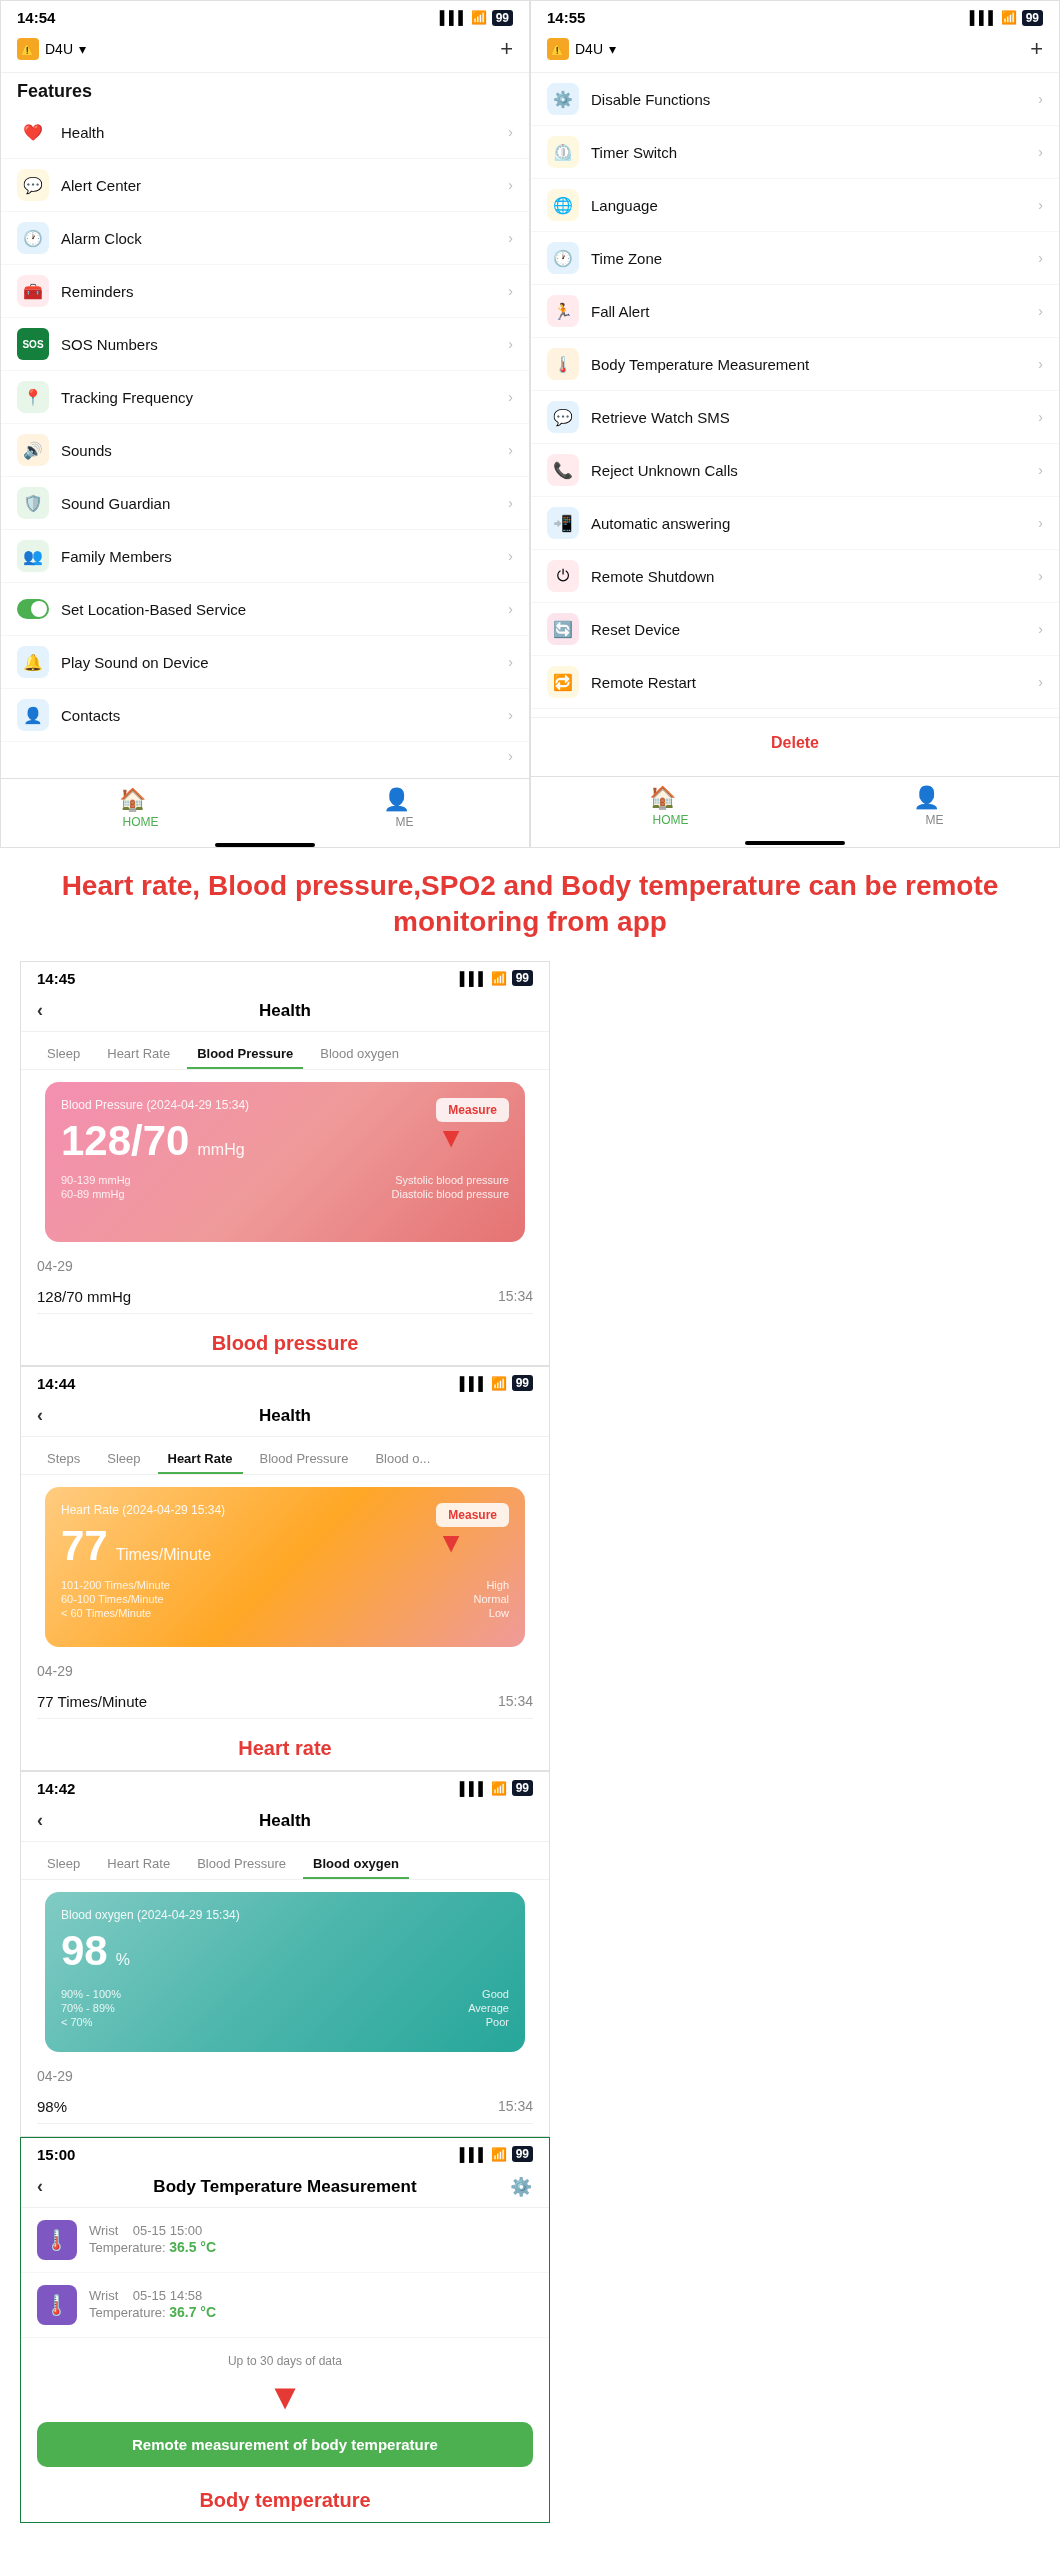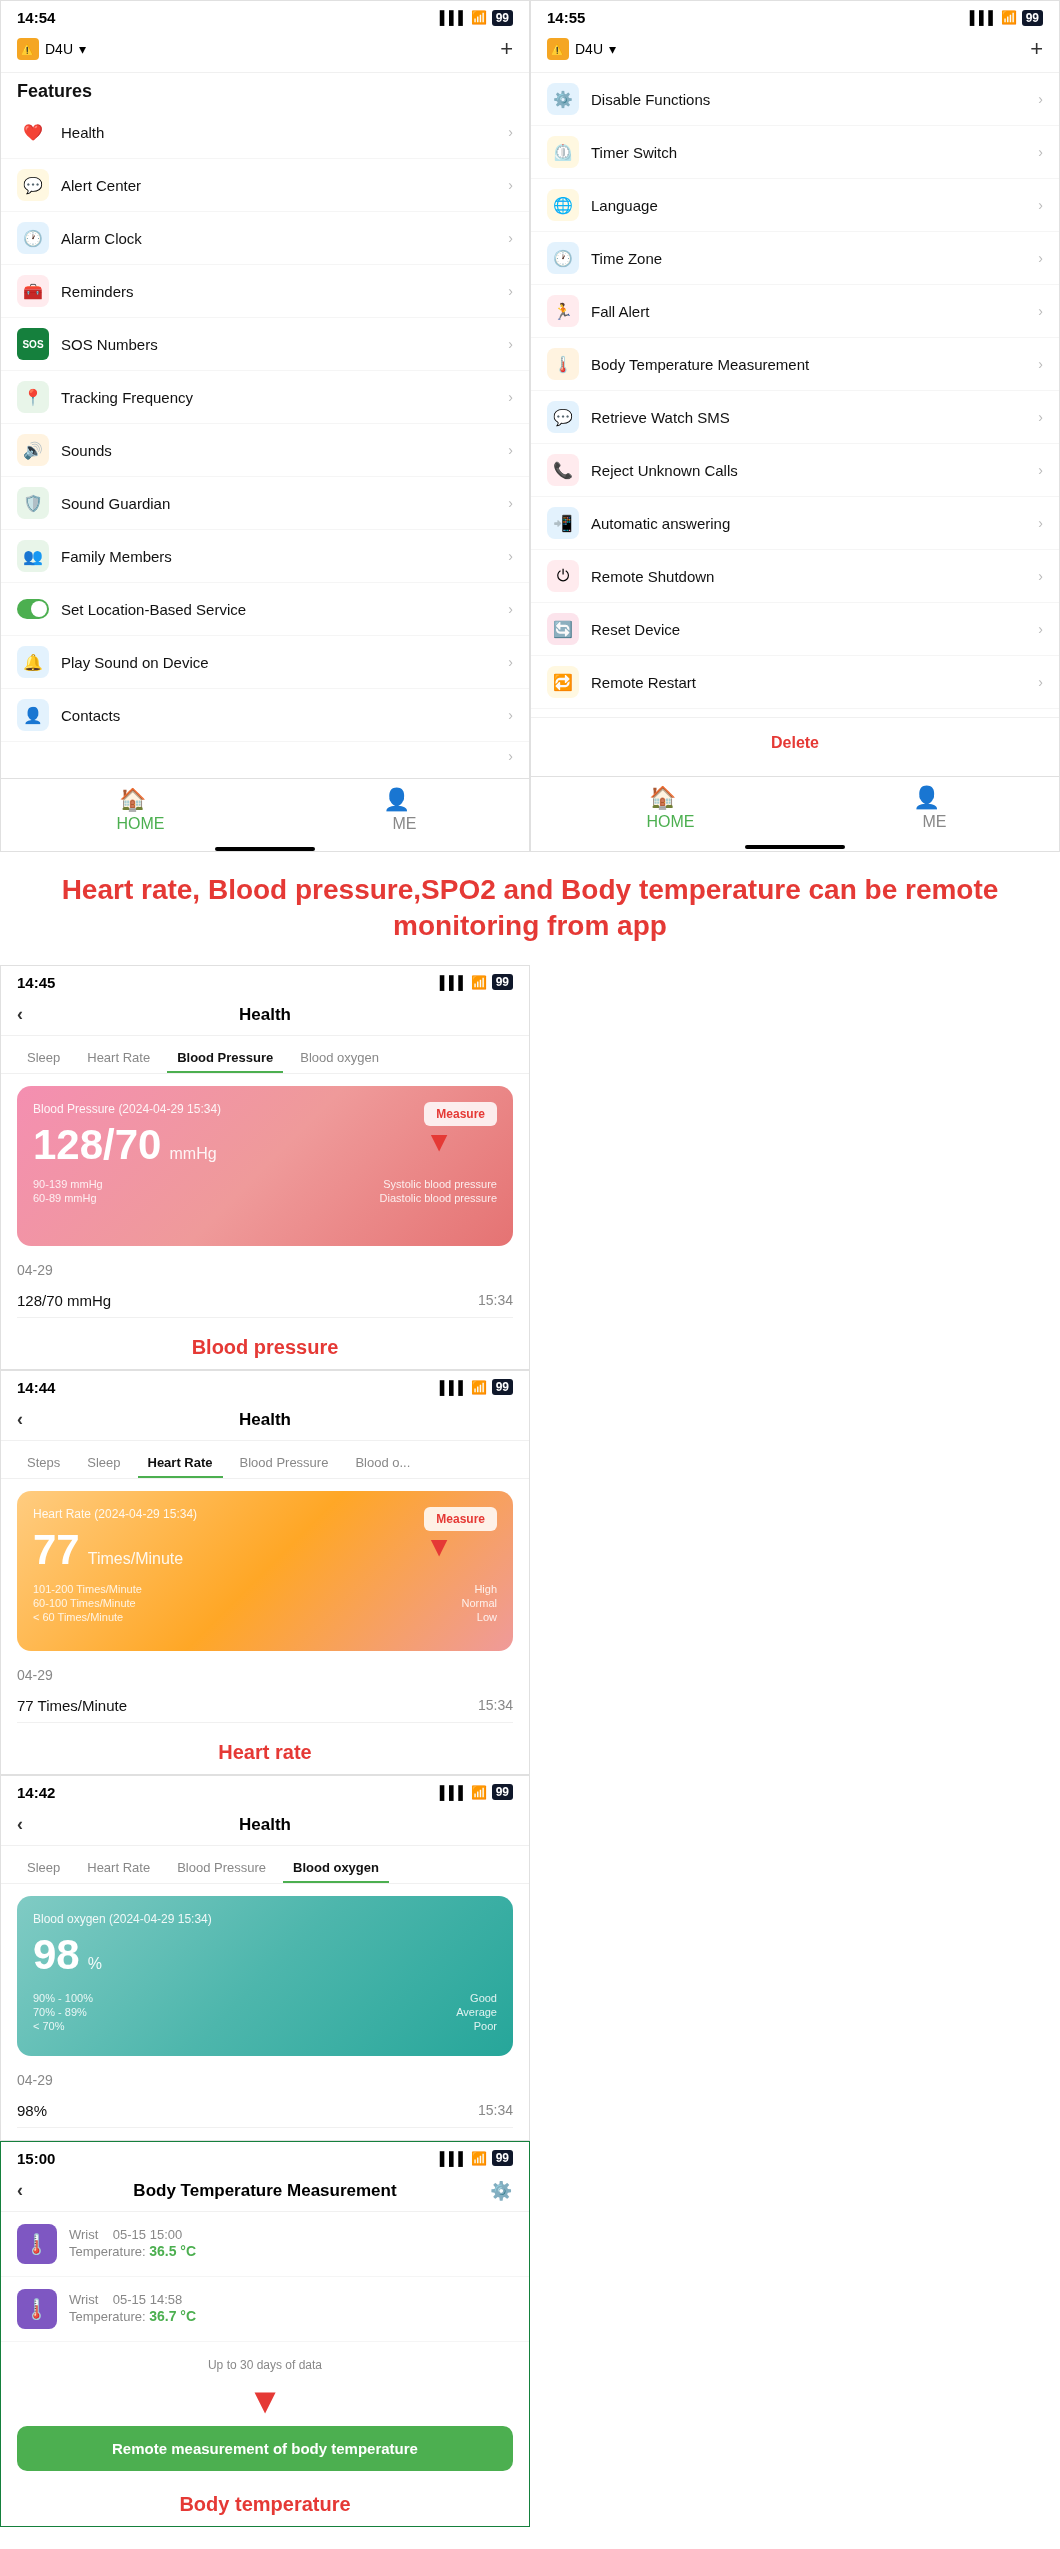--- a/index.html
+++ b/index.html
@@ -135,21 +135,21 @@
       align-items: center;
       gap: 2px;
       cursor: pointer;
     }
 
     .nav-icon {
       font-size: 22px;
     }
 
     .nav-label {
-      font-size: 16px;
+      font-size: 12px;
       color: #888;
       margin-left: 15px;
     }
 
     .nav-label.active { color: #4caf50; }
     .nav-icon.active { color: #4caf50; }
 
     .home-bar {
       height: 4px;
       width: 100px;
@@ -215,21 +215,21 @@
       white-space: nowrap;
     }
 
     .health-tab.active {
       color: #111;
       font-weight: 700;
       border-bottom: 2px solid #4caf50;
     }
 
     .health-card {
-      margin: 12px 16px;
+      margin: 12px 24px;
       border-radius: 14px;
       padding: 16px;
       position: relative;
       min-height: 160px;
       overflow: hidden;
     }
 
     .health-card-bp {
       background: linear-gradient(135deg, #f48fb1 0%, #ef9a9a 50%, #e57373 100%);
     }
@@ -700,21 +700,21 @@
       </div>
     </div>
     <div class="home-bar"></div>
   </div>
 </div>
 
 <div class="middle-banner">
   <div class="banner-text">Heart rate, Blood pressure,SPO2 and Body temperature can be remote monitoring from app</div>
 </div>
 
-<div style="display:flex;width:996px;flex-wrap:wrap;">
+<div style="display:flex;width:996px;flex-wrap:wrap;padding-left:20px;">
 
   <div style="width:530px;background:#fff;border:1px solid #e0e0e0;">
     <div class="status-bar">
       <span>14:45</span>
       <div class="status-right">
         <span>▌▌▌</span>
         <span>📶</span>
         <span class="battery-badge">99</span>
       </div>
     </div>

